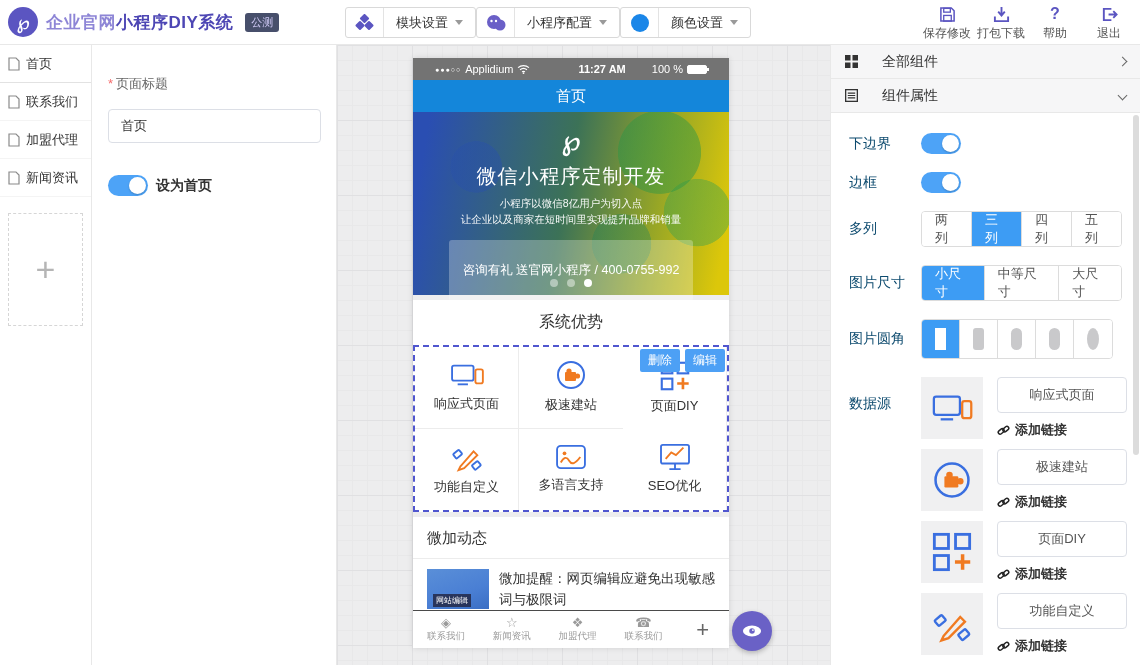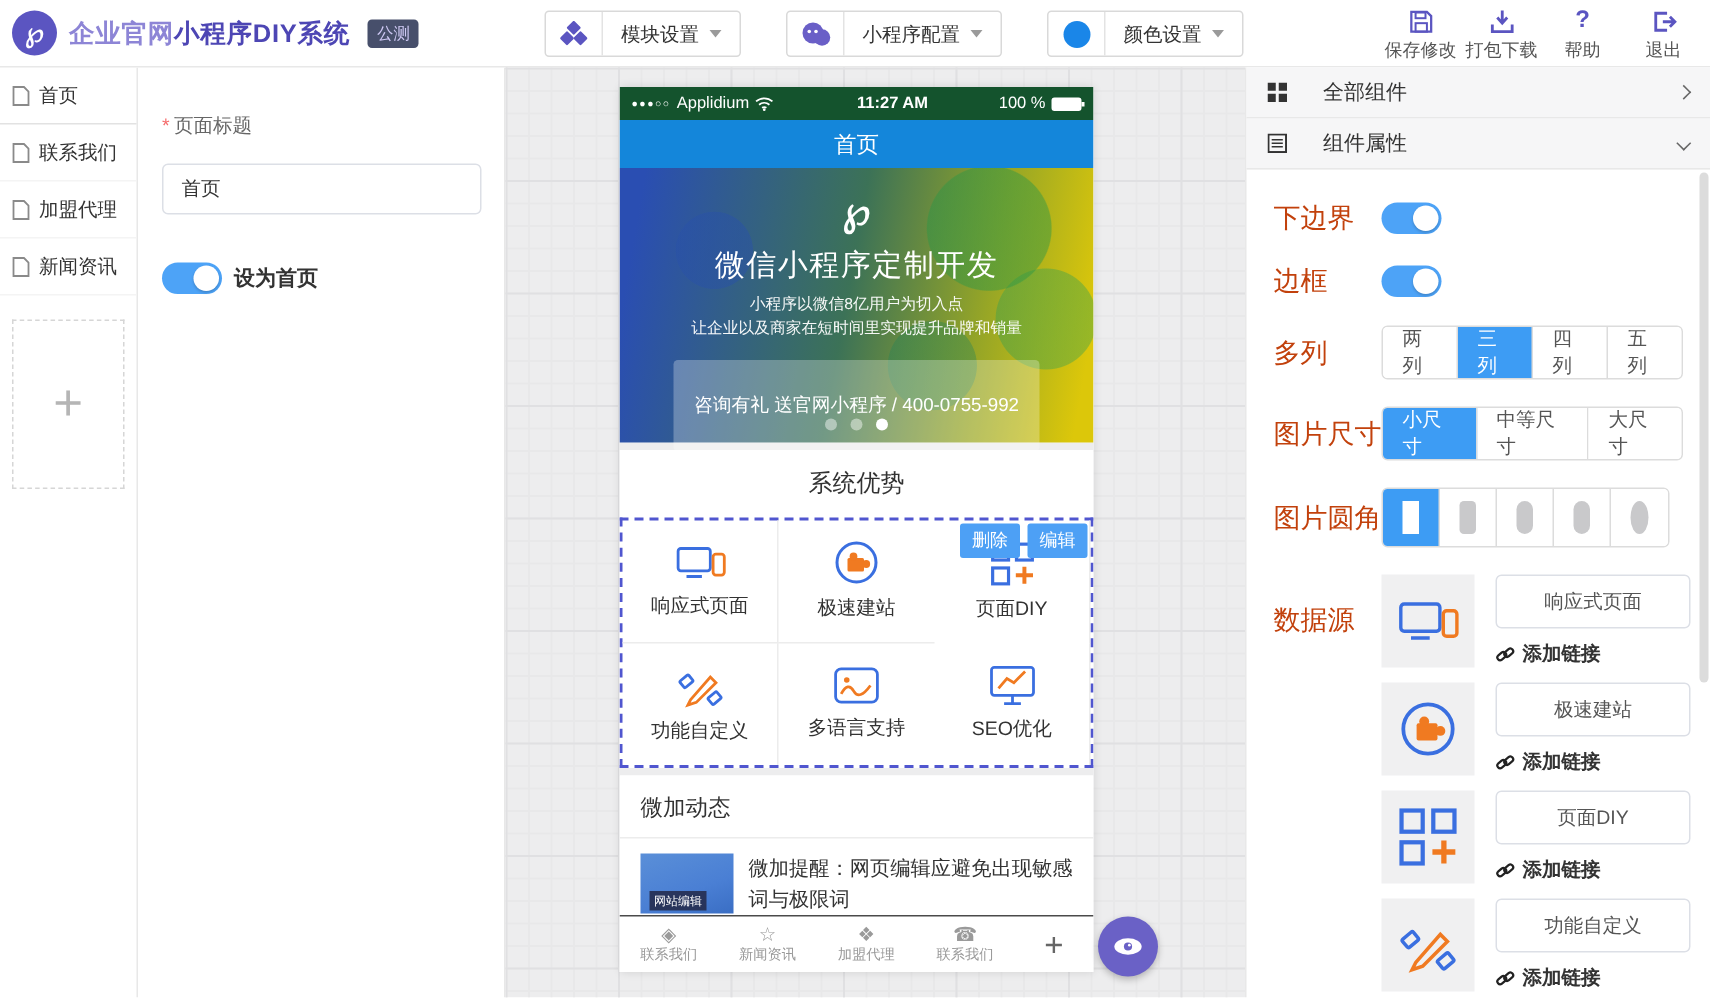--- a/index.html
+++ b/index.html
@@ -6,21 +6,21 @@
 html,body { width:1140px; height:665px; overflow:hidden; font-family:"Liberation Sans","DejaVu Sans",sans-serif; background:#fff; }
 
 
 .header { height:45px; display:flex; align-items:center; border-bottom:1px solid #e8e8e8; position:relative; background:#fff; }
 .brand { display:flex; align-items:center; gap:8px; padding-left:8px; }
 .logo-circle { width:30px; height:30px; border-radius:50%; background:#5b55c1; color:#fff; display:flex; align-items:center; justify-content:center; font-size:19px; font-weight:bold; }
 .brand-title { font-size:17px; font-weight:700; letter-spacing:.5px; }
 .brand-light { color:#8d85d6; }
 .brand-bold { color:#4d46b4; }
 .badge { background:#474f6b; color:#cfc9f5; font-size:11px; padding:2px 6px; border-radius:3px; margin-left:4px; }
-.dropdown-bar { position:absolute; left:363px; top:7px; display:flex; gap:30px; }
+.dropdown-bar { position:absolute; left:345px; top:7px; display:flex; }
 .dropdown-btn { display:flex; align-items:stretch; height:31px; border:1px solid #d9d9d9; border-radius:3px; background:#fff; cursor:pointer; }
 .dd-icon { width:38px; display:flex; align-items:center; justify-content:center; border-right:1px solid #e3e3e3; }
 .dd-label { display:flex; align-items:center; gap:7px; padding:0 12px; font-size:13px; color:#333; }
 .caret { width:0; height:0; border-left:4px solid transparent; border-right:4px solid transparent; border-top:5px solid #9a9a9a; }
 .blue-dot { width:18px; height:18px; border-radius:50%; background:#1a86e8; }
 .header-actions { position:absolute; right:4px; top:5px; display:flex; }
 .action-btn { width:54px; display:flex; flex-direction:column; align-items:center; gap:2px; cursor:pointer; }
 .action-ico { height:18px; display:flex; align-items:flex-end; justify-content:center; color:#5b55c1; font-weight:bold; font-size:16px; }
 .action-label { font-size:12px; color:#555; }
 
@@ -43,21 +43,21 @@
 
 .canvas { flex:1; position:relative; background-color:#ededee;
   background-image:
     linear-gradient(#e0e0e2 1px, transparent 1px),
     linear-gradient(90deg,#e0e0e2 1px, transparent 1px),
     linear-gradient(#e8e8e9 1px, transparent 1px),
     linear-gradient(90deg,#e8e8e9 1px, transparent 1px);
   background-size:75px 75px,75px 75px,15px 15px,15px 15px; }
 
 .phone { position:absolute; left:76px; top:13px; width:316px; height:590px; background:#fff; box-shadow:0 0 6px rgba(0,0,0,.12); overflow:hidden; }
-.statusbar { height:22px; background:#14532d; color:#fff; display:flex; align-items:center; font-size:11px; padding:0 8px; }
+.statusbar { height:22px; background:#737373; color:#fff; display:flex; align-items:center; font-size:11px; padding:0 22px; }
 .sb-left { display:flex; align-items:center; gap:4px; flex:1; }
 .sb-signal { font-size:7px; letter-spacing:1px; }
 .sb-center { font-weight:700; flex:0 0 auto;margin-left:48px; }
 .sb-right { flex:1; display:flex; justify-content:flex-end; align-items:center; gap:4px; }
 .battery { width:20px; height:9px; border:1px solid #fff; border-radius:2px; position:relative; background:#fff; }
 .battery::after { content:""; position:absolute; right:-3px; top:2px; width:2px; height:3px; background:#fff; }
 .navbar { height:32px; background:#1486da; color:#fff; display:flex; align-items:center; justify-content:center; font-size:15px; }
 
 .banner { height:183px; position:relative; color:#fff; text-align:center; cursor:pointer;
   background:
@@ -101,21 +101,21 @@
 
 
 .right-panel { width:310px; border-left:1px solid #e8e8e8; background:#fff; position:relative; }
 .rp-header { height:34px; background:#f6f6f7; border-bottom:1px solid #e8e8e8; display:flex; align-items:center; padding:0 14px; font-size:14px; color:#333; cursor:pointer; gap:24px; }
 .rp-header .spacer { flex:1; }
 .chev { display:inline-block; border:solid #666; border-width:0 1.5px 1.5px 0; padding:3px; }
 .chev.right { transform:rotate(-45deg); }
 .chev.down { transform:rotate(45deg); }
 .rp-content { padding:20px 18px 0 18px; }
 .prop-row { display:flex; align-items:center; margin-bottom:18px; }
-.prop-label { width:72px; font-size:18px; color:#c2410c; flex:0 0 auto; }
+.prop-label { width:72px; font-size:14px; color:#0c4a6e; flex:0 0 auto; }
 .seg { display:flex; border:1px solid #dcdcdc; border-radius:4px; overflow:hidden; }
 .seg-btn { height:34px; display:flex; align-items:center; justify-content:center; font-size:13px; color:#555; background:#fff; border-right:1px solid #dcdcdc; cursor:pointer; padding:0 13px; }
 .seg-btn:last-child { border-right:none; }
 .seg-btn.selected { background:#3d9cf4; color:#fff; }
 .radius-cell { width:38px; height:38px; display:flex; align-items:center; justify-content:center; }
 .radius-cell.selected { background:#3d9cf4; }
 .shape { width:22px; height:22px; background:#c9c9cb; }
 .shape.r0s { background:#fff; }
 .shape.r1 { border-radius:3px; }
 .shape.r2 { border-radius:6px; }

